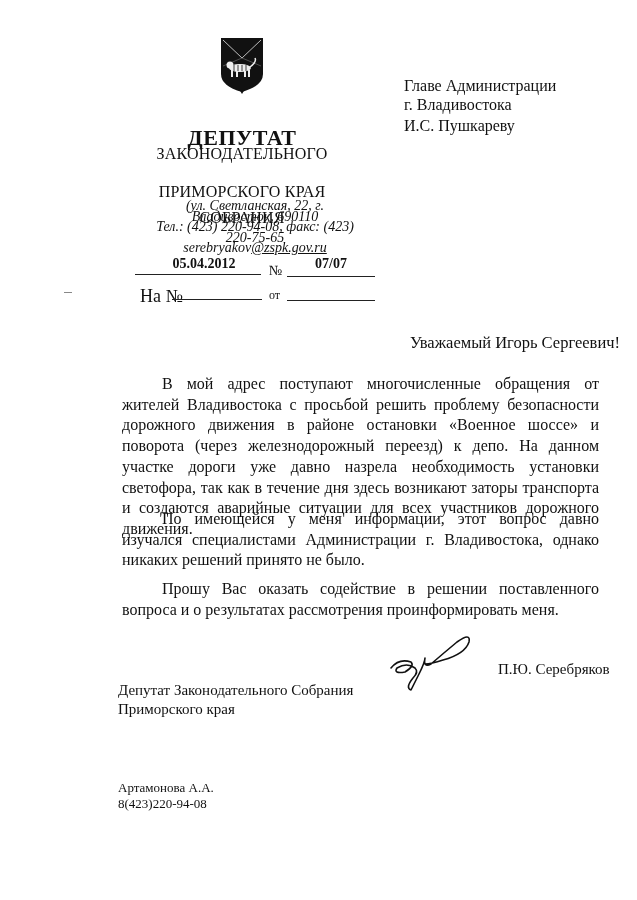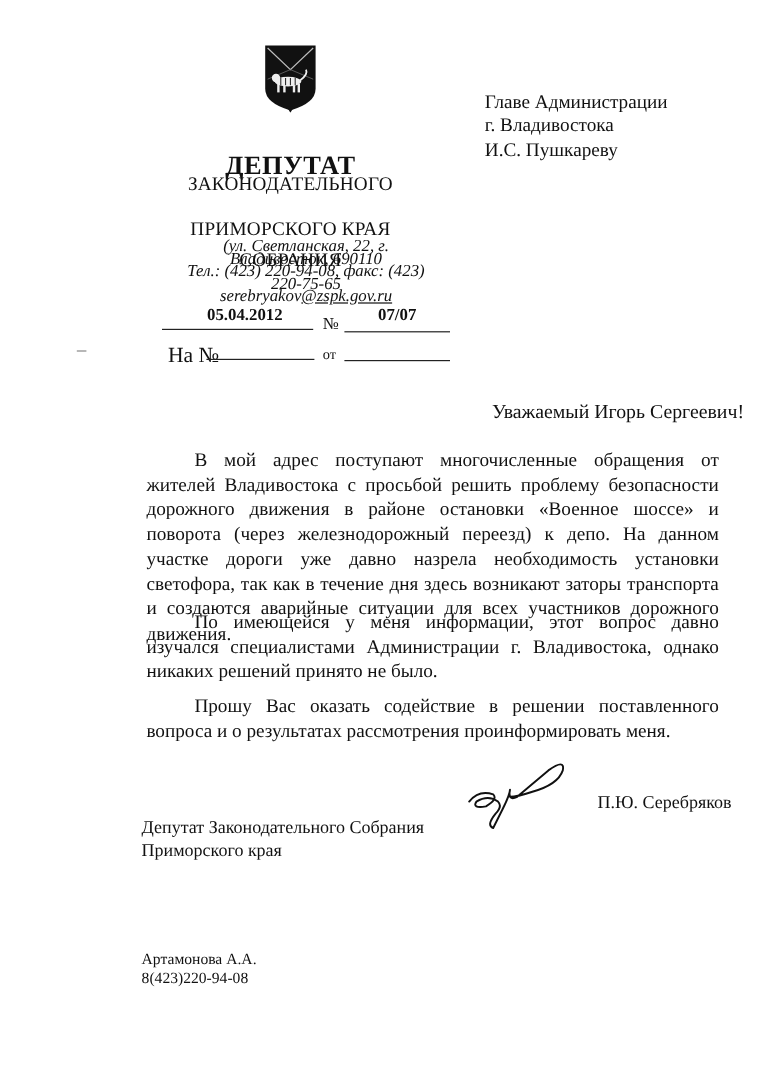--- a/index.html
+++ b/index.html
@@ -34,21 +34,21 @@
   .para { left: 118px; width: 485px; font-size: 16px; line-height: 20.7px; text-align: justify; }
   .para p { margin: 4px; text-indent: 40px; }
   .para-1 { top: 370px; }
   .para-2 { top: 505px; }
   .para-3 { top: 575px; }
   
   .sig-pos { left: 118px; top: 642px; font-size: 15px; line-height: 19px; margin-top: 39px; }
   .sig-name { left: 498px; top: 661px; font-size: 15px; }
   .sig-scribble { left: 385px; top: 628px; width: 90px; height: 65px; }
   
-  .exec { left: 118px; top: 780px; font-size: 13px; line-height: 16px; margin-top: 11px; }
+  .exec { left: 118px; top: 780px; font-size: 13px; line-height: 16px; }
 </style>
 </head>
 <body>
 
 <div class="abs emblem">
   <svg width="46" height="58" viewBox="0 0 46 58">
     <path d="M2 2 H44 V38 Q44 50 23 56 Q2 50 2 38 Z" fill="#111"></path>
     <path d="M4 4 L23 22 L42 4" stroke="#bbb" stroke-width="1" fill="none"></path>
     <path d="M4 30 L23 22 L42 30" stroke="#777" stroke-width="0.6" fill="none"></path>
     <g fill="#eee">

